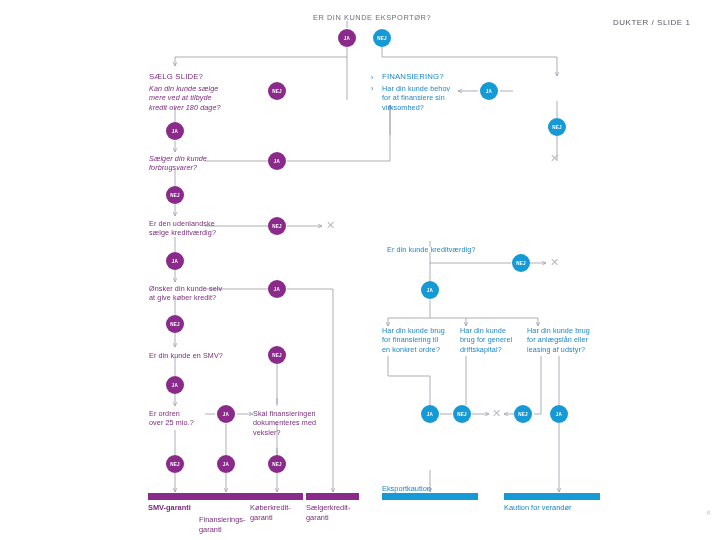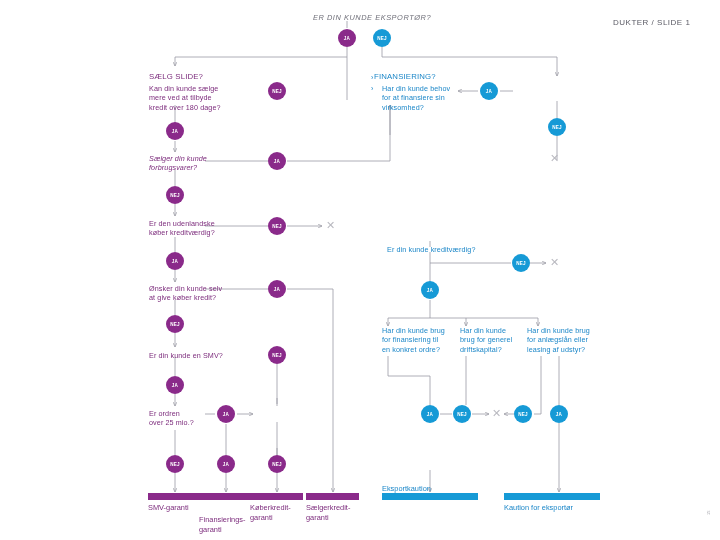--- a/index.html
+++ b/index.html
@@ -127,21 +127,21 @@
       <path d="M534,414 L541,414 L541,356"></path>
 
       <path d="M559,356 L559,405"></path>
       <path d="M559,423 L559,492" marker-end="url(#ar)"></path>
 
       <path d="M430,483 L430,492" marker-end="url(#ar)"></path>
       <path d="M430,470 L430,483"></path>
     </g>
   </svg>
 
-  <div class="txt hdr" style="left:313px;top:13px;font-style:italic;">ER DIN KUNDE EKSPORTØR?</div>
+  <div class="txt hdr" style="left:313px;top:13px;">ER DIN KUNDE EKSPORTØR?</div>
   <div class="txt hdr-r" style="left:613px;top:18px;">DUKTER / SLIDE 1</div>
   <div class="pagenum" style="left:706px;top:515px;">15</div>
 
   <div class="node p" style="left:338px;top:29px;">JA</div>
   <div class="node b" style="left:373px;top:29px;">NEJ</div>
 
   <div class="node p" style="left:268px;top:82px;">NEJ</div>
   <div class="node p" style="left:166px;top:122px;">JA</div>
 
   <div class="node b" style="left:480px;top:82px;">JA</div>
@@ -171,73 +171,76 @@
   <div class="node b" style="left:453px;top:405px;">NEJ</div>
   <div class="node b" style="left:514px;top:405px;">NEJ</div>
   <div class="node b" style="left:550px;top:405px;">JA</div>
 
   <div class="xmark" style="left:326px;top:220px;">✕</div>
   <div class="xmark" style="left:550px;top:257px;">✕</div>
   <div class="xmark" style="left:492px;top:408px;">✕</div>
   <div class="xmark" style="left:550px;top:153px;">✕</div>
 
   <div class="txt sec-purple" style="left:149px;top:72px;">SÆLG SLIDE?</div>
-  <div class="txt q-purple" style="left:149px;top:84px;">Kan din kunde sælge
+  <div class="txt q-purple" style="left:149px;top:84px;font-style:italic;">Kan din kunde sælge
 mere ved at tilbyde
 kredit over 180 dage?</div>
 
   <div class="txt bullet" style="left:371px;top:74px;">›</div>
   <div class="txt bullet" style="left:371px;top:85px;">›</div>
-  <div class="txt sec-blue" style="left:374px;top:72px;text-align:center;">FINANSIERING?</div>
+  <div class="txt sec-blue" style="left:382px;top:72px;text-align:center;">FINANSIERING?</div>
   <div class="txt q-blue" style="left:382px;top:84px;">Har din kunde behov
 for at finansiere sin
 virksomhed?</div>
 
 
   <div class="txt q-purple" style="left:149px;top:154px;font-style:italic;">Sælger din kunde
 forbrugsvarer?</div>
 
   <div class="txt q-purple" style="left:149px;top:219px;">Er den udenlandske
-køber kreditværdig?</div>
+sælge kreditværdig?</div>
 
   <div class="txt q-purple" style="left:149px;top:284px;">Ønsker din kunde selv
 at give køber kredit?</div>
 
   <div class="txt q-purple" style="left:149px;top:351px;">Er din kunde en SMV?</div>
 
   <div class="txt q-purple" style="left:149px;top:409px;">Er ordren
 over 25 mio.?</div>
 
+  <div class="txt q-purple" style="left:253px;top:409px;">Skal finansieringen
+dokumenteres med
+veksler?</div>
 
   <div class="txt q-blue" style="left:387px;top:245px;">Er din kunde kreditværdig?</div>
 
   <div class="txt q-blue" style="left:382px;top:326px;">Har din kunde brug
 for finansiering til
 en konkret ordre?</div>
   <div class="txt q-blue" style="left:460px;top:326px;">Har din kunde
 brug for generel
 driftskapital?</div>
   <div class="txt q-blue" style="left:527px;top:326px;">Har din kunde brug
 for anlægslån eller
 leasing af udstyr?</div>
 
   <div class="bar p" style="left:148px;top:493px;width:53px;"></div>
-  <div class="lbl p" style="left:148px;top:503px;width:55px;">SMV-garanti</div>
+  <div class="lbl p" style="left:148px;top:503px;width:55px;font-weight:bold;">SMV-garanti</div>
 
   <div class="bar p" style="left:199px;top:493px;width:53px;"></div>
   <div class="lbl p" style="left:199px;top:515px;width:55px;">Finansierings-
 garanti</div>
 
   <div class="bar p" style="left:250px;top:493px;width:53px;"></div>
   <div class="lbl p" style="left:250px;top:503px;width:55px;">Køberkredit-
 garanti</div>
 
   <div class="bar p" style="left:306px;top:493px;width:53px;"></div>
   <div class="lbl p" style="left:306px;top:503px;width:55px;">Sælgerkredit-
 garanti</div>
 
   <div class="bar b" style="left:382px;top:493px;width:96px;"></div>
   <div class="lbl b" style="left:382px;top:484px;width:110px;">Eksportkaution</div>
 
   <div class="bar b" style="left:504px;top:493px;width:96px;"></div>
-  <div class="lbl b" style="left:504px;top:503px;width:110px;">Kaution for eksportør</div>
+  <div class="lbl b" style="left:504px;top:503px;width:110px;">Kaution for verandør</div>
 
 </div>
 
 </body></html>

